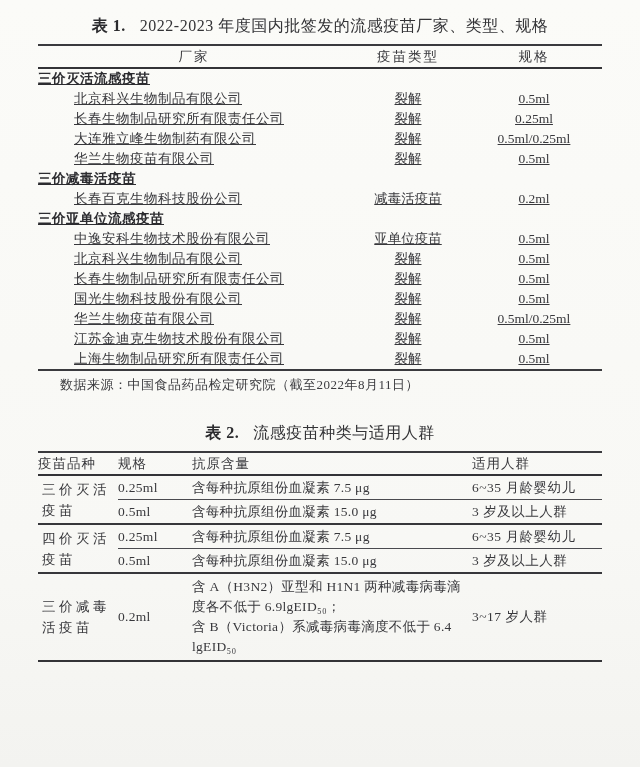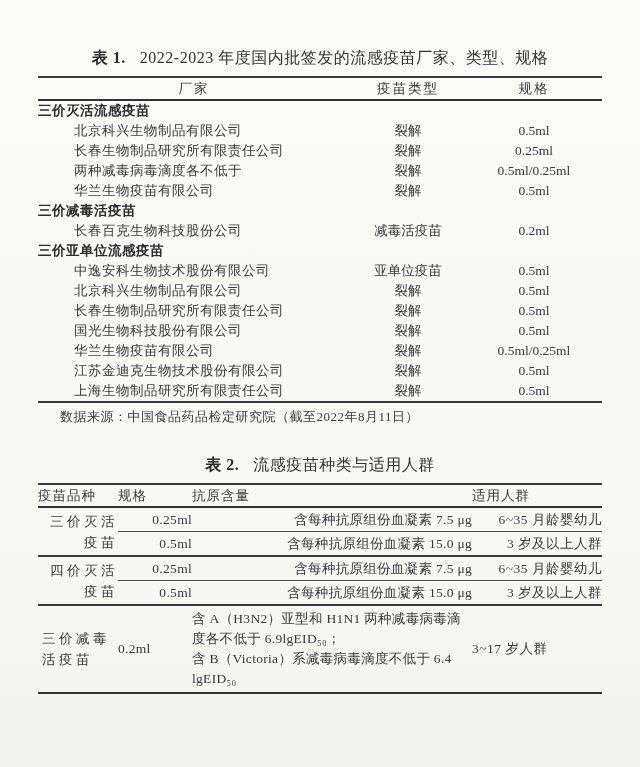--- a/index.html
+++ b/index.html
@@ -7,21 +7,21 @@
     width:640px;height:767px;
     background:#f7f7f4;
     font-family:"Liberation Serif","DejaVu Serif",serif;
     color:#333336;
     overflow:hidden;
   }
   .page{
     width:640px;height:767px;
     background:linear-gradient(180deg,#fbfbf8 0%,#f8f8f5 70%,#f3f3f0 100%);
     box-sizing:border-box;
-    padding:48px 38px 0 38px;
+    padding:16px 38px 0 38px;
   }
   .tbl-title{
     text-align:center;
     font-size:16px;
     letter-spacing:0.5px;
     margin-bottom:7px;
     white-space:nowrap;
   }
   .tbl-title .lbl{font-weight:bold;margin-right:14px;color:#2b2b2e;}
   table{
@@ -34,21 +34,21 @@
   
   #t1{border-top:2px solid #3a3a3e;border-bottom:2px solid #3a3a3e;}
   #t1 th{
     font-weight:normal;
     height:21px;
     border-bottom:2.5px solid #333337;
     text-align:center;
     letter-spacing:2px;
     padding:0;
   }
-  #t1 td{height:20px;padding:0;line-height:20px;}
+  #t1 td{height:20px;padding:0;line-height:20px;text-decoration:underline;}
   #t1 col.c1{width:312px;}
   #t1 col.c2{width:116px;}
   #t1 col.c3{width:136px;}
   #t1 .sec{font-weight:bold;color:#2c2c30;letter-spacing:0.5px;}
   #t1 .company{padding-left:36px;letter-spacing:0.5px;}
   #t1 .ctr{text-align:center;}
   .source{
     font-size:13px;
     letter-spacing:0.5px;
     padding-left:22px;
@@ -68,21 +68,21 @@
   }
   #t2 col.c1{width:80px;}
   #t2 col.c2{width:74px;}
   #t2 col.c3{width:280px;}
   #t2 col.c4{width:130px;}
   #t2 td{padding:1px 0;vertical-align:middle;line-height:20px;}
   #t2 td.variety{letter-spacing:3.5px;line-height:21px;padding-left:4px;}
   #t2 td.spec2{letter-spacing:0.3px;}
   #t2 td.pop{letter-spacing:0.5px;margin-top:31px;}
   #t2 .antigen div{line-height:20px;letter-spacing:0.3px;}
-  #t2 tr.subrow td{height:21px;text-align:right;}
+  #t2 tr.subrow td{height:21px;}
   .thin{border-bottom:1.2px solid #4a4a4f;}
   .gend{border-bottom:2px solid #37373b;}
   #t2 td.tall{padding:3px 0;}
   th[data-name="t2-header-spec"], th[data-name="t2-header-antigen"], th[data-name="t2-header-population"]{padding-left:0;}
 </style>
 </head>
 <body>
 
 <div class="page" data-name="document-page">
 
@@ -111,21 +111,21 @@
           <td data-name="manufacturer-cell" class="company">北京科兴生物制品有限公司</td>
           <td data-name="vaccine-type-cell" class="ctr">裂解</td>
           <td data-name="spec-cell" class="ctr">0.5ml</td>
         </tr>
         <tr data-name="table1-row">
           <td data-name="manufacturer-cell" class="company">长春生物制品研究所有限责任公司</td>
           <td data-name="vaccine-type-cell" class="ctr">裂解</td>
           <td data-name="spec-cell" class="ctr">0.25ml</td>
         </tr>
         <tr data-name="table1-row">
-          <td data-name="manufacturer-cell" class="company">两种减毒病毒滴度各不低于</td>
+          <td data-name="manufacturer-cell" class="company">大连雅立峰生物制药有限公司</td>
           <td data-name="vaccine-type-cell" class="ctr">裂解</td>
           <td data-name="spec-cell" class="ctr">0.5ml/0.25ml</td>
         </tr>
         <tr data-name="table1-row">
           <td data-name="manufacturer-cell" class="company">华兰生物疫苗有限公司</td>
           <td data-name="vaccine-type-cell" class="ctr">裂解</td>
           <td data-name="spec-cell" class="ctr">0.5ml</td>
         </tr>
         <tr data-name="table1-section-row">
           <td data-name="section-name" class="sec" colspan="3">三价减毒活疫苗</td>

